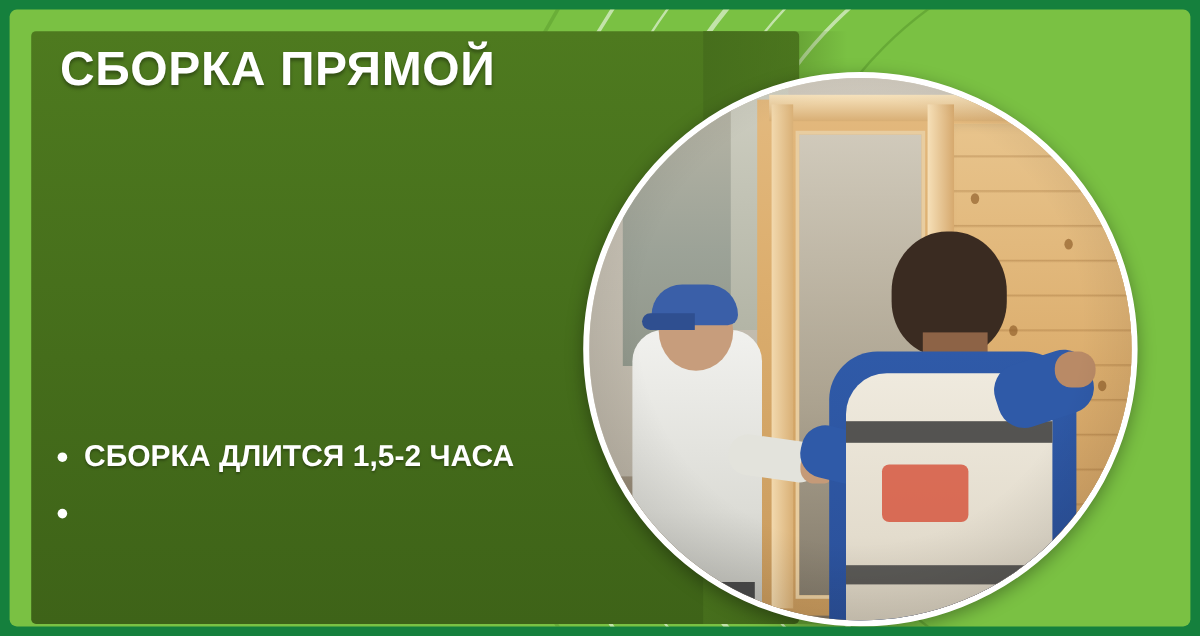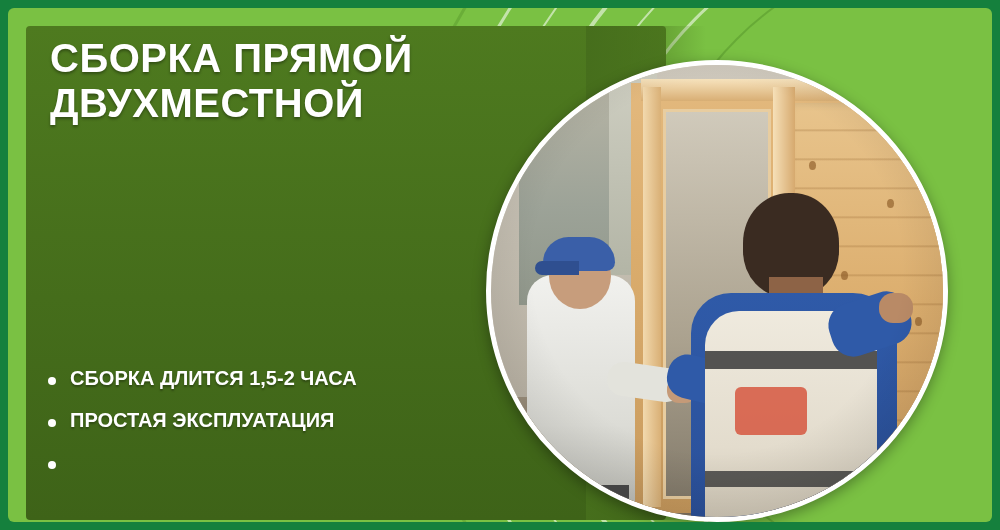--- a/index.html
+++ b/index.html
@@ -93,21 +93,21 @@
     top: 360px;
     width: 540px;
     list-style: none;
     margin: 0;
     padding: 0;
   }
   .bullets li {
     position: relative;
     color: #ffffff;
     font-weight: bold;
-    font-size: 20px;
+    font-size: 25px;
     line-height: 1.0;
     padding-left: 22px;
     margin-bottom: 22px;
     text-transform: uppercase;
     white-space: nowrap;
     text-shadow: 0 2px 2px rgba(0,0,0,0.3);
   }
   .bullets li .dot {
     position: absolute;
     left: 0;
@@ -372,31 +372,26 @@
       <div class="swoosh s4"></div>
       <div class="swoosh s3"></div>
       <div class="swoosh s2"></div>
       <div class="swoosh s1"></div>
       <div class="swoosh d1"></div>
 
       <div class="panel-dark"></div>
 
       <div class="headline">
         <div>СБОРКА ПРЯМОЙ</div>
-        <div>ДВУХМЕСТНОЙ</div>
       </div>
 
       <ul class="bullets">
         <li>
           <span class="dot"></span>
           <span>СБОРКА ДЛИТСЯ 1,5-2 ЧАСА</span>
-        </li>
-        <li>
-          <span class="dot"></span>
-          <span>ПРОСТАЯ ЭКСПЛУАТАЦИЯ</span>
         </li>
         <li>
           <span class="dot"></span>
         </li>
       </ul>
 
       <div class="photo-circle">
         <div class="photo-inner">
           <div class="bg-wall"></div>
           <div class="curtain"></div>

